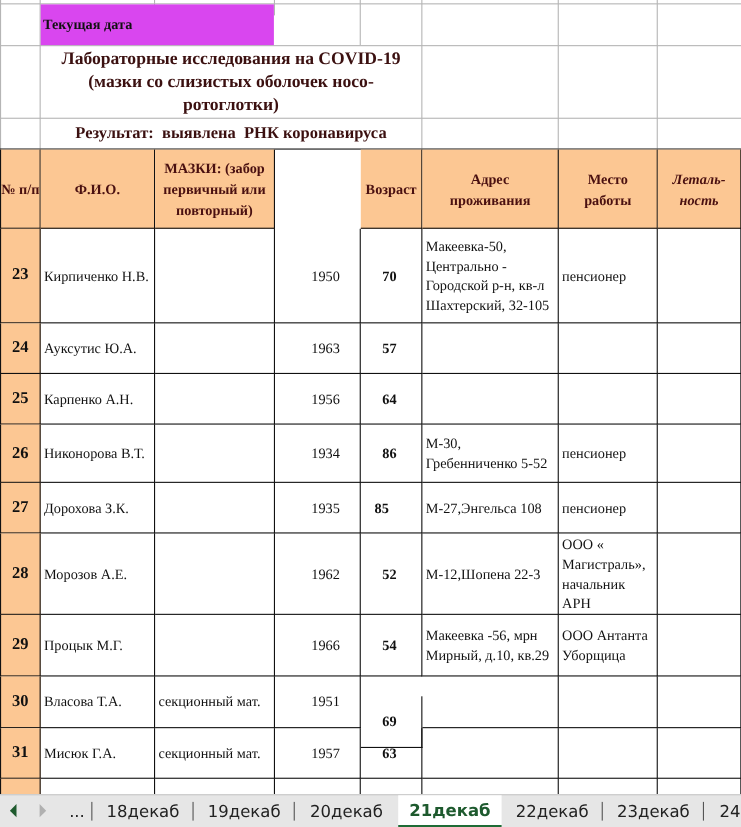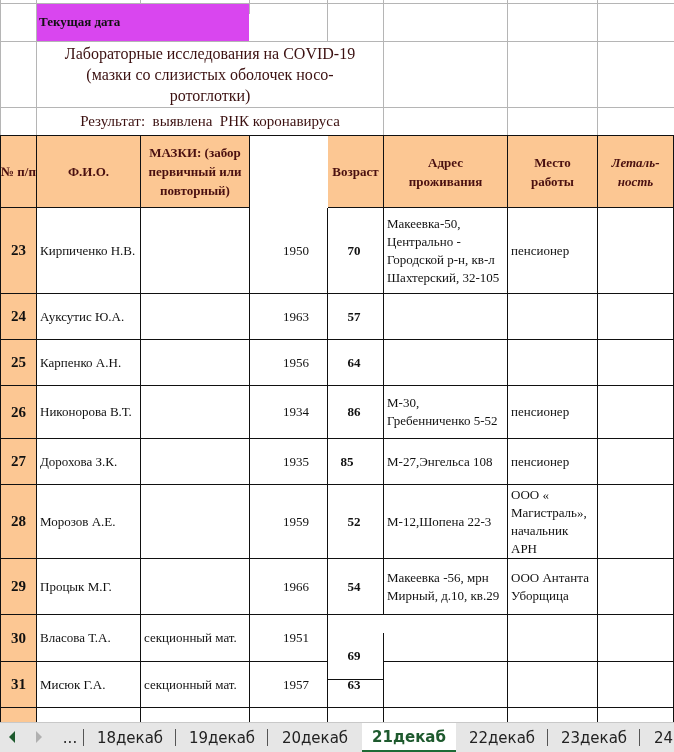--- a/index.html
+++ b/index.html
@@ -3,21 +3,21 @@
 <meta charset="utf-8">
 <style>
   html, body { margin:0; padding:0; }
   body { width:674px; height:752px; overflow:hidden; background:#fff; position:relative; font-family:"Liberation Serif", serif; }
   .sheet { position:absolute; left:0; top:0; width:674px; height:722px; overflow:hidden; }
   .cell { position:absolute; box-sizing:border-box; font-size:13px; color:#111; line-height:17px; overflow:hidden; }
   .grid-v { position:absolute; top:0; width:1px; background:#b5b5b5; }
   .grid-h { position:absolute; left:0; height:1px; background:#b5b5b5; }
   .yellow { background:#d946ef; }
   .bold { font-weight:bold; }
-  .title { font-weight:normal; color:#3b1010; font-size:16px; line-height:21px; text-align:right; display:flex; align-items:center; justify-content:center; }
+  .title { font-weight:bold; color:#3b1010; font-size:16px; line-height:21px; text-align:right; display:flex; align-items:center; justify-content:center; }
   .hdr { background:#fcc793; border-right:1px solid #111; border-bottom:1px solid #111; font-weight:bold; color:#4a1010; font-size:13px; line-height:19px; text-align:center; display:flex; align-items:center; justify-content:center; }
   .num { background:#fcc793; font-weight:bold; font-size:15px; display:flex; align-items:center; justify-content:center; border-right:1px solid #111; border-bottom:1px solid #111; }
   .dc { border-right:1px solid #111; border-bottom:1px solid #111; display:flex; align-items:center; padding:0 3px; font-size:13px; line-height:18px; }
   .c { justify-content:center; }
   .tabs { position:absolute; left:0; top:722px; width:674px; height:30px; background:#e6e6e6; border-top:1px solid #c8c8c8; font-family:"DejaVu Sans", sans-serif; font-size:15px; color:#222; }
   .tab { position:absolute; top:0; height:29px; display:flex; align-items:center; justify-content:center; }
   .tab.sep::after { content:""; position:absolute; right:0; top:6px; height:17px; width:1px; background:#555; }
   .tab.active { background:#fff; color:#1e5a2e; font-weight:bold; border-bottom:2px solid #1e6b35; box-sizing:border-box; }
   .arrow { position:absolute; top:8px; width:0; height:0; border-top:6px solid transparent; border-bottom:6px solid transparent; }
 </style>
@@ -105,21 +105,21 @@
         <div class="cell dc c" style="left: 250px; top: 439px; width: 78px; height: 46px; padding-left: 18px;">1935</div>
         <div class="cell dc c bold" style="left: 328px; top: 439px; width: 56px; height: 46px; padding-right: 20px;">85</div>
         <div class="cell dc" style="left: 384px; top: 439px; width: 124px; height: 46px;">М-27,Энгельса 108</div>
         <div class="cell dc" style="left: 508px; top: 439px; width: 90px; height: 46px;">пенсионер</div>
         <div class="cell dc" style="left: 598px; top: 439px; width: 76px; height: 46px;"></div>
       </div>
       <div>
         <div class="cell num" style="left: 0px; top: 485px; width: 37px; height: 74px; border-left: 1px solid rgb(17, 17, 17);">28</div>
         <div class="cell dc" style="left: 37px; top: 485px; width: 104px; height: 74px;">Морозов А.Е.</div>
         <div class="cell dc" style="left: 141px; top: 485px; width: 109px; height: 74px;"></div>
-        <div class="cell dc c" style="left: 250px; top: 485px; width: 78px; height: 74px; padding-left: 18px;">1959</div>
+        <div class="cell dc c" style="left: 250px; top: 485px; width: 78px; height: 74px; padding-left: 18px;">1962</div>
         <div class="cell dc c bold" style="left: 328px; top: 485px; width: 56px; height: 74px; padding-right: 6px;">52</div>
         <div class="cell dc" style="left: 384px; top: 485px; width: 124px; height: 74px;">М-12,Шопена 22-3</div>
         <div class="cell dc" style="left: 508px; top: 485px; width: 90px; height: 74px;">ООО « Магистраль», начальник АРН</div>
         <div class="cell dc" style="left: 598px; top: 485px; width: 76px; height: 74px;"></div>
       </div>
       <div>
         <div class="cell num" style="left: 0px; top: 559px; width: 37px; height: 56px; border-left: 1px solid rgb(17, 17, 17);">29</div>
         <div class="cell dc" style="left: 37px; top: 559px; width: 104px; height: 56px;">Процык М.Г.</div>
         <div class="cell dc" style="left: 141px; top: 559px; width: 109px; height: 56px;"></div>
         <div class="cell dc c" style="left: 250px; top: 559px; width: 78px; height: 56px; padding-left: 18px;">1966</div>

